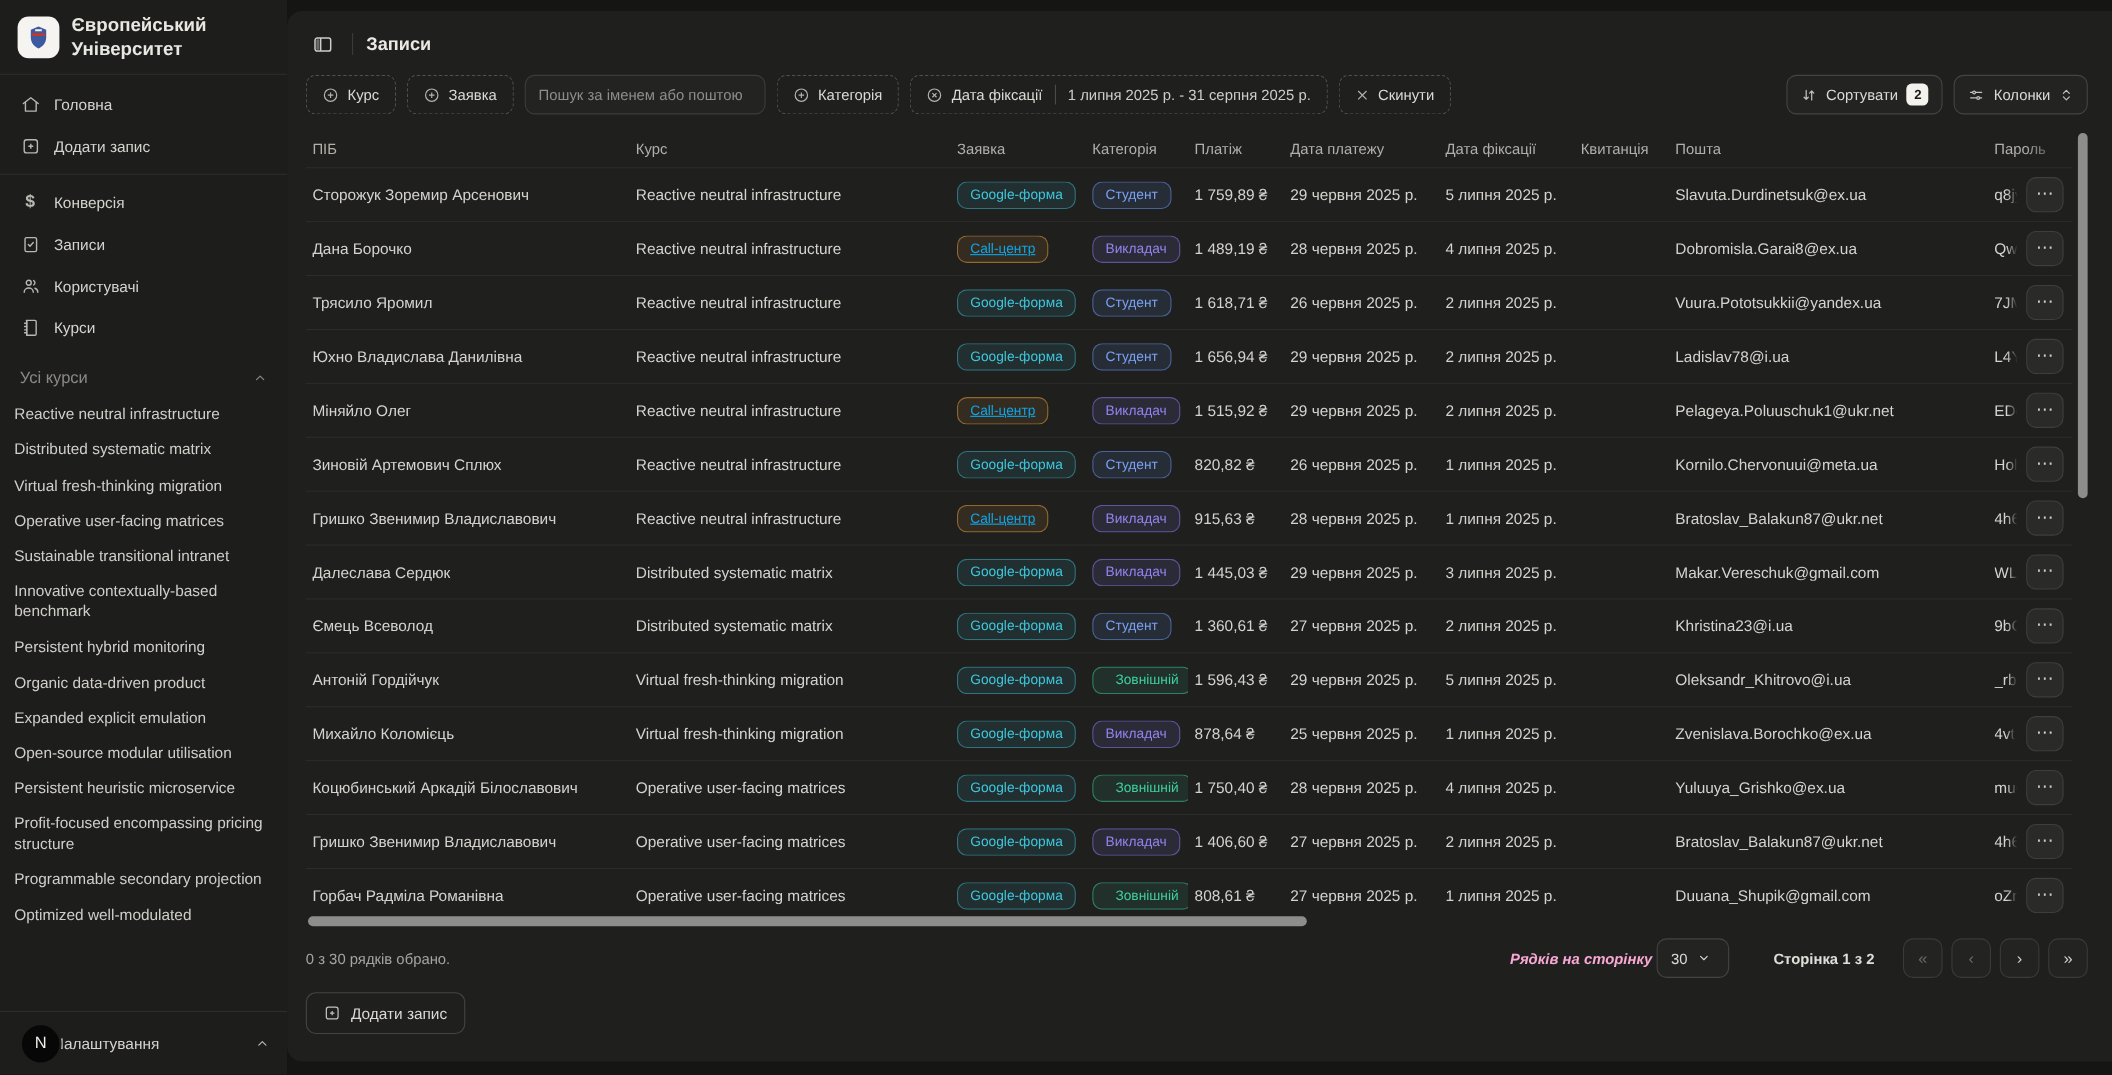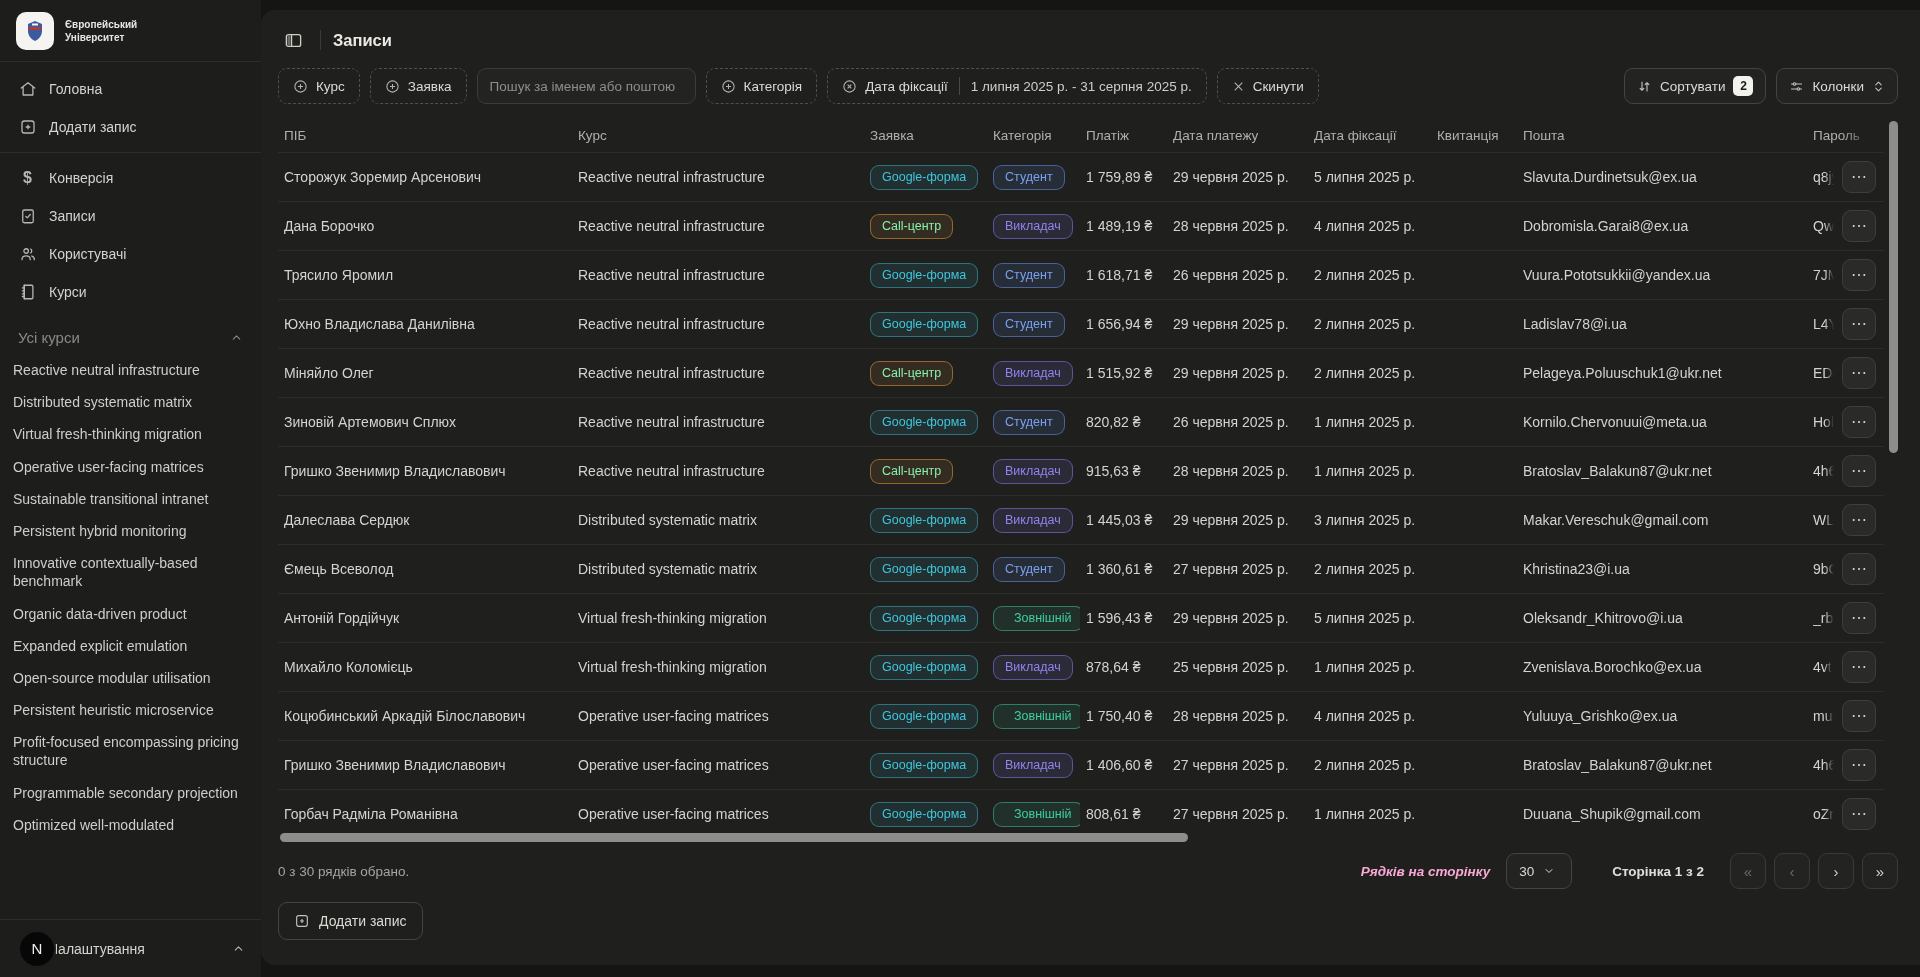--- a/index.html
+++ b/index.html
@@ -4,21 +4,21 @@
 <style>
   * { margin:0; padding:0; box-sizing:border-box; }
   html,body { width:1920px; height:977px; overflow:hidden; }
   body { background:#151514; font-family:"Liberation Sans",sans-serif; color:#d5d3ce; }
   .app { display:flex; height:100%; }
 
   
   .sidebar { width:261px; flex:none; background:#1d1d1c; display:flex; flex-direction:column; }
   .side-head { display:flex; align-items:center; gap:11px; padding:12px 16px 11px; }
   .logo { width:38px; height:38px; border-radius:10px; background:#f5f4f1; display:grid; place-items:center; flex:none; }
-  .org { font-size:10px; font-weight:700; color:#e9e7e2; line-height:1.3; }
+  .org { font-size:17px; font-weight:700; color:#e9e7e2; line-height:1.3; }
   .side-divider { border-top:1px solid #2d2d2b; }
   .side-nav { padding:8px 12px 2px; }
   .nav-item { display:flex; align-items:center; gap:12px; height:38px; padding:0 6px; font-size:14px; color:#d5d3ce; border-radius:8px; cursor:pointer; }
   .nav-item .nicon { width:19px; height:19px; color:#b9b7b2; display:grid; place-items:center; font-size:15px; }
   .nav-gap { height:9px; position:relative; margin:2px -12px; }
   .nav-gap:before { content:""; position:absolute; left:0; right:0; top:4px; border-top:1px solid #2d2d2b; }
   .side-section { display:flex; align-items:center; padding:16px 18px 6px; color:#8b8984; font-size:15px; }
   .side-section .chev { margin-left:auto; color:#8b8984; }
   .course-list { flex:1; overflow:hidden; padding:2px 6px 0 13px; position:relative; }
   .course-item { font-size:14px; color:#d0cec9; padding:7px 10px 7px 0; line-height:1.3; cursor:pointer; }
@@ -54,36 +54,36 @@
   .table-wrap { position:relative; height:714px; flex:none; overflow:hidden; }
   .tgrid { width:calc(100% - 14px); }
   .grid-cols { display:grid; grid-template-columns:294px 292px 123px 93px 87px 141px 123px 86px 290px minmax(60px,1fr); align-items:center; }
   .thead { height:34px; color:#b1afa9; font-size:13.5px; font-weight:500; }
   .th { padding:0 10px 0 6px; white-space:nowrap; overflow:hidden; cursor:pointer; }
   .th:last-child { -webkit-mask-image:linear-gradient(90deg,#000 45%,transparent 90%); mask-image:linear-gradient(90deg,#000 45%,transparent 90%); }
   .tr { height:49px; border-top:1px solid #2c2c2a; font-size:14px; color:#d5d3ce; cursor:pointer; }
   .td { padding:0 10px 0 6px; white-space:nowrap; overflow:hidden; }
   .badge { display:inline-block; padding:4px 11px; font-size:12.5px; border-radius:9px; border:1px solid; line-height:1.2; }
   .b-teal   { color:#3fc6dc; border-color:rgba(61,198,220,.45); background:rgba(61,198,220,.10); }
-  .b-orange { color:#86efac; border-color:rgba(241,166,59,.5);  background:rgba(241,166,59,.10); }
+  .b-orange { color:#0ea5e9; border-color:rgba(241,166,59,.5);  background:rgba(241,166,59,.10);text-decoration:underline; }
   .b-blue   { color:#79a1f2; border-color:rgba(102,144,235,.55); background:rgba(102,144,235,.12);text-align:right; }
   .b-violet { color:#9184ef; border-color:rgba(135,120,236,.55); background:rgba(135,120,236,.12); }
   .b-green  { color:#3ecf9e; border-color:rgba(62,207,158,.5);  background:rgba(62,207,158,.10);padding-left:20px; }
   .cell-pass { position:relative; padding-right:50px; height:100%; display:flex; align-items:center; }
   .pass { display:inline-block; max-width:36px; overflow:hidden; -webkit-mask-image:linear-gradient(90deg,#000 55%,transparent); mask-image:linear-gradient(90deg,#000 55%,transparent); }
   .row-menu { position:absolute; right:8px; top:50%; transform:translateY(-50%); width:34px; height:32px; border-radius:9px; border:1px solid #3e3e3b; background:rgba(43,43,41,.92); color:#cfcdc8; cursor:pointer; display:grid; place-items:center; font-size:16px; line-height:1; }
   .vscroll { position:absolute; right:0; top:3px; width:9px; height:332px; background:#8d8d8b; border-radius:5px; }
 
   .hscroll { height:12px; flex:none; position:relative; }
   .hthumb { position:absolute; left:2px; top:1px; width:908px; height:9px; background:#8d8d8b; border-radius:5px; }
 
   
   .pagerow { display:flex; align-items:center; height:46px; margin-top:4px; font-size:13.5px; color:#a6a49f; flex:none; }
   .rpp-label { color:#f9a8d4; font-weight:600; margin-left:auto;font-style:italic; }
-  .select-box { height:36px; min-width:66px; border:1px solid #444441; background:#232322; border-radius:9px; color:#dcdad5; display:inline-flex; align-items:center; gap:9px; padding:12px 12px; margin-left:16px; cursor:pointer; }
+  .select-box { height:36px; min-width:66px; border:1px solid #444441; background:#232322; border-radius:9px; color:#dcdad5; display:inline-flex; align-items:center; gap:9px; padding:12px 12px; margin-left:4px; cursor:pointer; }
   .page-info { color:#e0ded9; font-weight:700; margin-left:40px; }
   .pager { display:flex; gap:8px; margin-left:26px; }
   .pg-btn { width:36px; height:36px; border:1px solid #3a3a38; background:#232322; border-radius:9px; color:#d5d3ce; font-size:15px; display:grid; place-items:center; cursor:pointer; }
   .pg-btn.disabled { color:#6b6b67; }
   .addrow { padding:8px 0 12px; flex:none; }
   .add-btn { height:38px; border:1px solid #444441; background:transparent; border-radius:9px; color:#dcdad5; font-size:14px; display:inline-flex; align-items:center; gap:9px; padding:0 15px; cursor:pointer; }
   .add-btn .cicon { color:#c4c2bd; display:grid; place-items:center; }
   svg { display:block; }
 </style>
 </head>
@@ -169,22 +169,22 @@
             <path d="M6 15l6-6 6 6"></path>
           </svg>
       </span>
     </div>
     <div class="course-list">
       <div class="course-item">Reactive neutral infrastructure</div>
         <div class="course-item">Distributed systematic matrix</div>
         <div class="course-item">Virtual fresh-thinking migration</div>
         <div class="course-item">Operative user-facing matrices</div>
         <div class="course-item">Sustainable transitional intranet</div>
+        <div class="course-item">Innovative contextually-based benchmark</div>
         <div class="course-item">Persistent hybrid monitoring</div>
-        <div class="course-item">Innovative contextually-based benchmark</div>
         <div class="course-item">Organic data-driven product</div>
         <div class="course-item">Expanded explicit emulation</div>
         <div class="course-item">Open-source modular utilisation</div>
         <div class="course-item">Persistent heuristic microservice</div>
         <div class="course-item">Profit-focused encompassing pricing structure</div>
         <div class="course-item">Programmable secondary projection</div>
         <div class="course-item">Optimized well-modulated</div>
         <div class="list-fade"></div>
     </div>
     <div class="side-foot">

